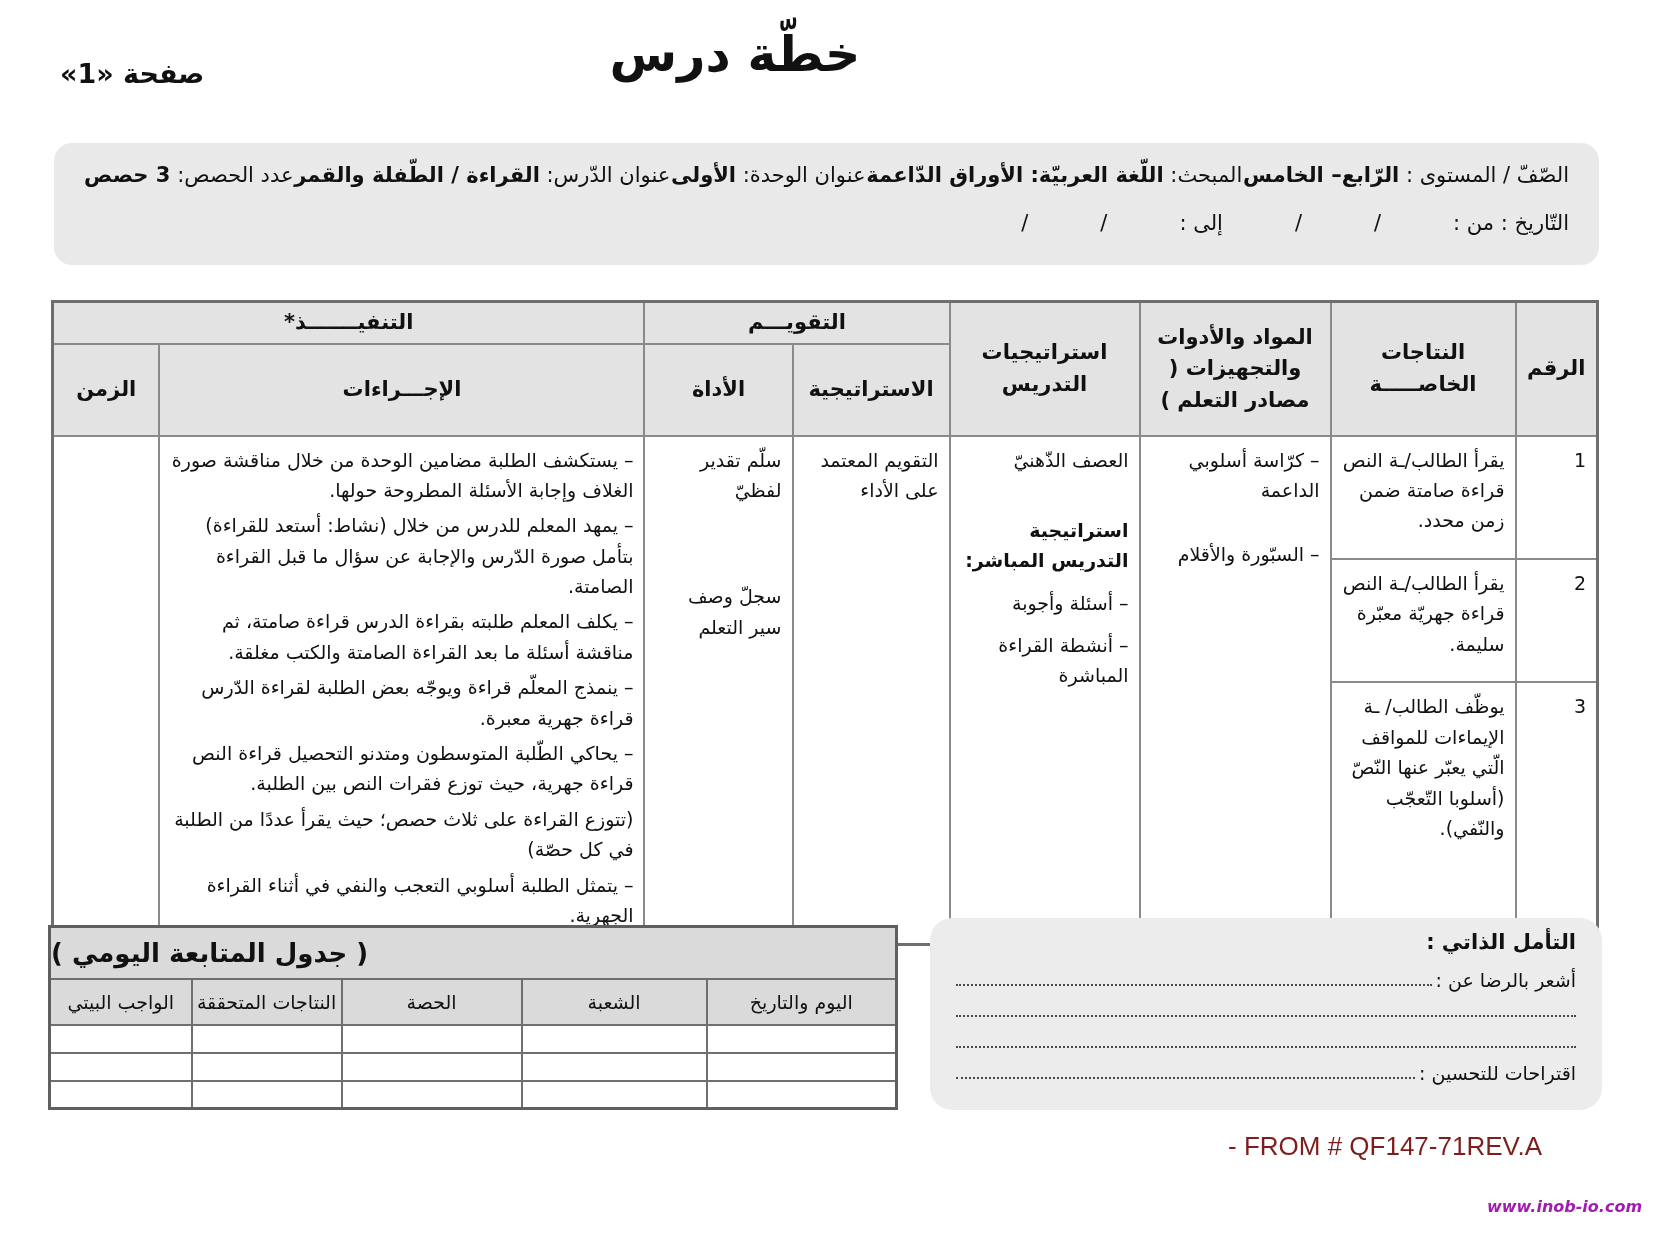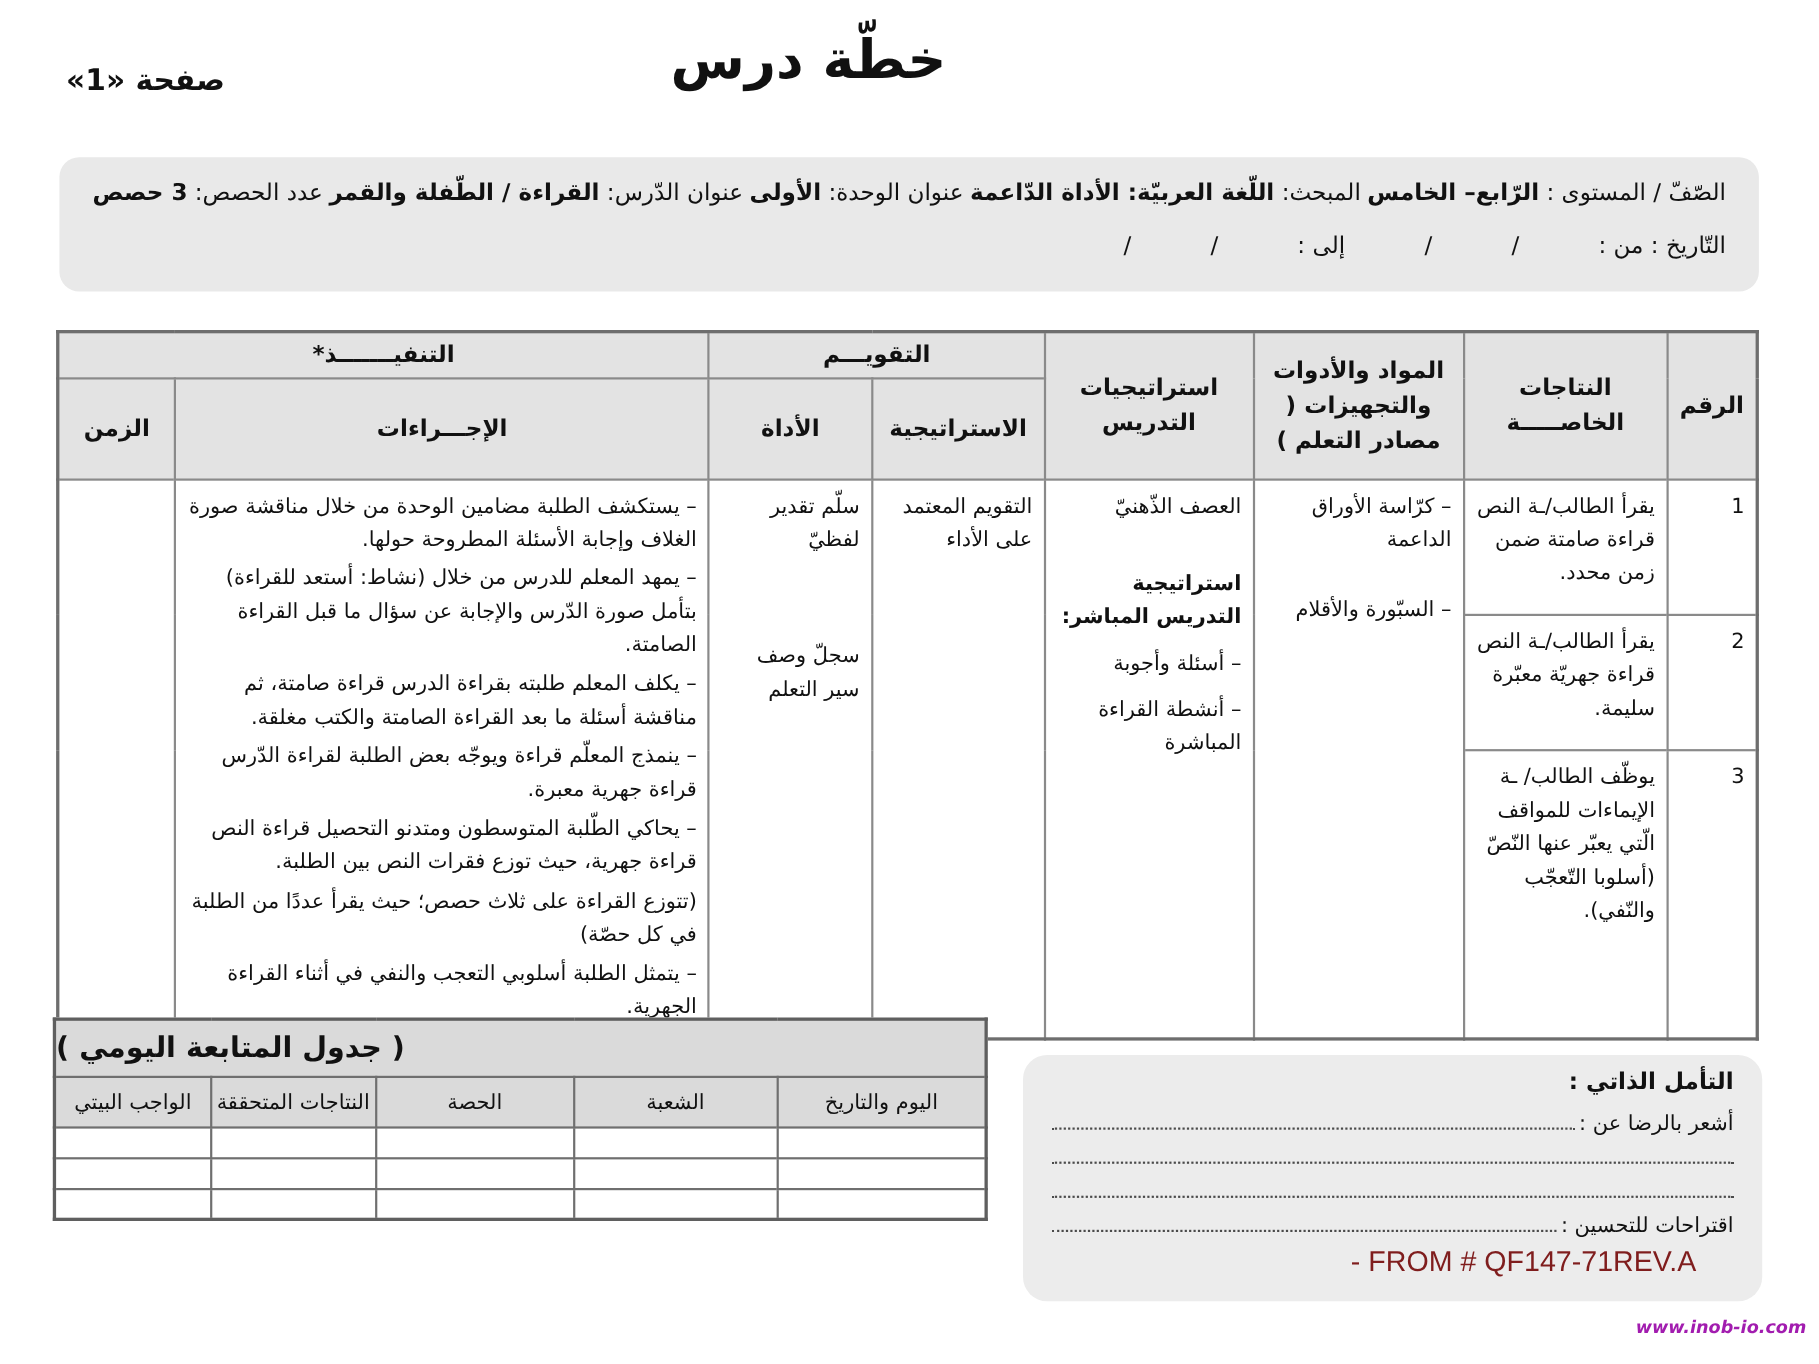--- a/index.html
+++ b/index.html
@@ -49,22 +49,22 @@
   .follow-table { position:absolute; top:925px; left:48px; width:847px;
                   border:3px solid #5f5f5f; table-layout:fixed; background:#fff; }
   .follow-table th, .follow-table td { border:2px solid #6f6f6f; }
   .follow-table .title-cell { background:#dadada; font-weight:bold; font-size:26px;
                               text-align:left; height:52px; vertical-align:middle; }
   .follow-table thead th.col-h { background:#dadada; font-weight:normal; font-size:19px;
                                  height:46px; vertical-align:middle; }
   .follow-table tbody td { height:28px; background:#fff; }
 
   
-  .reflection { position:absolute; top:918px; left:930px; width:672px; height:224px;
-                background:#ececec; border-radius:22px; padding:12px 26px 0 26px; font-size:19px;margin-top:41px; }
+  .reflection { position:absolute; top:918px; left:930px; width:672px; height:192px;
+                background:#ececec; border-radius:22px; padding:12px 26px 0 26px; font-size:19px; }
   .r-title { font-weight:bold; font-size:21px; height:30px; }
   .r-row { display:flex; align-items:flex-end; height:31px; }
   .r-label { white-space:nowrap; padding-left:4px; }
   .r-dots { flex:1; border-bottom:2.5px dotted #4a4a4a; margin-bottom:5px; }
 
   
   .form-code { position:absolute; top:1131px; left:1228px; direction:ltr;
                font-family:"Liberation Sans", sans-serif; font-size:26px; color:#7f1d1d; }
   .site-mark { position:absolute; top:1197px; left:1487px; direction:ltr;
                font-weight:bold; font-style:italic; font-size:16px; color:#a21caf; }
@@ -78,21 +78,21 @@
   <div class="doc-title">خطّة درس</div>
 
   <div class="info-bar">
     <div class="info-row">
       <span class="info-field">
         <span class="lbl">الصّفّ / المستوى :</span>
         <span class="val">الرّابع– الخامس</span>
       </span>
       <span class="info-field">
         <span class="lbl">المبحث:</span>
-        <span class="val">اللّغة العربيّة: الأداة الدّاعمة</span>
+        <span class="val">اللّغة العربيّة: الأوراق الدّاعمة</span>
       </span>
       <span class="info-field">
         <span class="lbl">عنوان الوحدة:</span>
         <span class="val">الأولى</span>
       </span>
       <span class="info-field">
         <span class="lbl">عنوان الدّرس:</span>
         <span class="val">القراءة / الطّفلة والقمر</span>
       </span>
       <span class="info-field">
@@ -135,21 +135,21 @@
         <th>الأداة</th>
         <th>الإجـــراءات</th>
         <th>الزمن</th>
       </tr>
     </thead>
     <tbody>
       <tr class="b-row1">
         <td class="c-num">1</td>
         <td class="c-outcome">يقرأ الطالب/ـة النص قراءة صامتة ضمن زمن محدد.</td>
         <td class="c-mat" rowspan="3">
-          <p>– كرّاسة الأوراق الداعمة</p>
+          <p>– كرّاسة أسلوبي الداعمة</p>
           <p>– السبّورة والأقلام</p>
         </td>
         <td class="c-strat" rowspan="3">
           <p class="gap-lg">العصف الذّهنيّ</p>
           <p class="bold">استراتيجية التدريس المباشر:</p>
           <p>– أسئلة وأجوبة</p>
           <p>– أنشطة القراءة المباشرة</p>
         </td>
         <td rowspan="3">التقويم المعتمد على الأداء</td>
         <td class="c-tool" rowspan="3">

